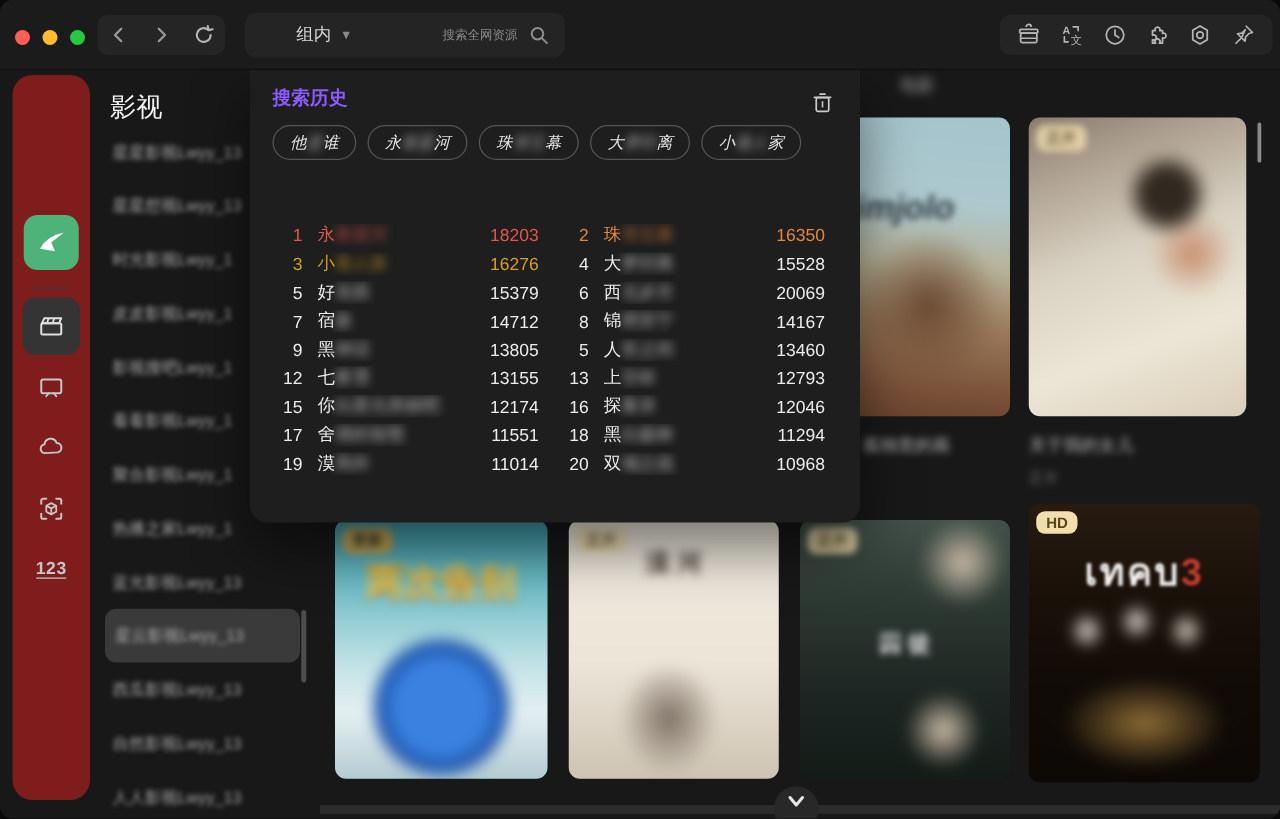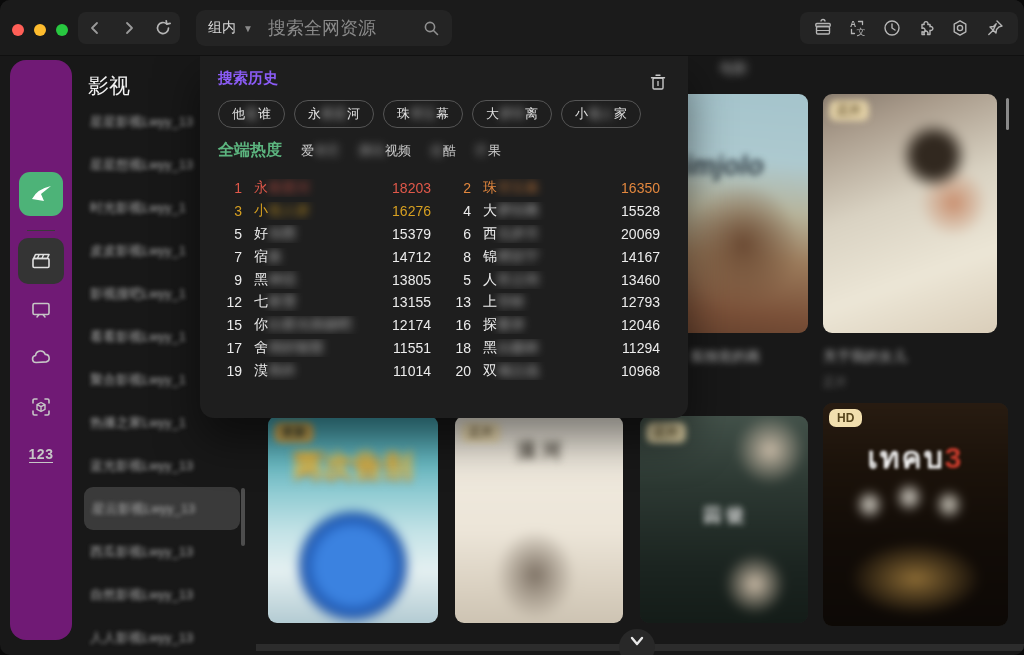--- a/index.html
+++ b/index.html
@@ -6,30 +6,30 @@
   *{box-sizing:border-box;-webkit-font-smoothing:antialiased;}
   .window{position:relative;width:1024px;height:655px;background:#181818;border-radius:10px;overflow:hidden;margin:0 auto;}
 
   
   .topbar{position:absolute;left:0;top:0;width:1024px;height:56px;background:#1b1b1b;border-bottom:1px solid #101010;z-index:30;}
   .lights{position:absolute;left:12px;top:24px;display:flex;gap:10px;}
   .light{width:12px;height:12px;border-radius:50%;}
   .nav-group{position:absolute;left:78px;top:12px;width:102px;height:32px;background:#252525;border-radius:8px;display:flex;align-items:center;justify-content:space-around;}
   .nav-btn{width:26px;height:26px;display:flex;align-items:center;justify-content:center;color:#9a9a9a;}
   .searchbox{position:absolute;left:196px;top:10px;width:256px;height:36px;background:#242424;border-radius:9px;display:flex;align-items:center;padding:0 12px;gap:7px;}
-  .scope{color:#d6d6d6;font-size:14px;}
+  .scope{color:#d6d6d6;font-size:14px;margin-left:29px;}
   .scope-chev{color:#8a8a8a;font-size:10px;margin-right:6px;}
-  .searchbox input{flex:1;background:transparent;border:none;outline:none;color:#cfcfcf;font-size:18px;font-family:inherit;min-width:0;}
+  .searchbox input{flex:1;background:transparent;border:none;outline:none;color:#cfcfcf;font-size:10px;font-family:inherit;min-width:0;text-align:right;}
   .searchbox input::placeholder{color:#8a8a8a;}
   .right-group{position:absolute;left:800px;top:12px;width:218px;height:32px;background:#242424;border-radius:8px;display:flex;align-items:center;justify-content:space-around;padding:0 6px;}
   .tb-icon{width:24px;height:24px;display:flex;align-items:center;justify-content:center;color:#b5b5b5;}
   svg{display:block;}
 
   
-  .rail{position:absolute;left:10px;top:60px;width:62px;height:580px;background:#701a75;border-radius:16px;z-index:5;}
+  .rail{position:absolute;left:10px;top:60px;width:62px;height:580px;background:#7f1d1d;border-radius:16px;z-index:5;}
   .logo{position:absolute;left:9px;top:112px;width:44px;height:44px;border-radius:11px;background:#4db378;display:flex;align-items:center;justify-content:center;}
   .rail-divider{position:absolute;left:17px;top:170px;width:28px;height:1px;background:#3a3a3a;}
   .rail-item{position:absolute;left:8px;width:46px;height:46px;border-radius:10px;display:flex;align-items:center;justify-content:center;color:#c6c6c6;}
   .rail-item.selected{background:#343434;}
   .num-icon{font-size:14px;font-weight:bold;color:#c6c6c6;border-bottom:1.6px solid #c6c6c6;line-height:15px;letter-spacing:.5px;}
 
   
   .library{position:absolute;left:76px;top:56px;width:174px;height:599px;z-index:4;}
   .library h1{position:absolute;left:12px;top:16px;margin:0;font-size:21px;color:#f2f2f2;font-weight:normal;}
   .lib-list{position:absolute;left:0;top:44px;width:174px;}
@@ -84,21 +84,21 @@
     radial-gradient(ellipse 10% 9% at 66% 46%,#e0dcd0 0%,rgba(232,228,218,0) 70%),
     radial-gradient(ellipse 42% 20% at 50% 76%,#8a6a34 0%,rgba(138,106,52,0) 75%),
     linear-gradient(180deg,#2a1d12 0%,#1b120a 30%,#120c07 60%,#0c0805 100%);}
   .ov-thai{top:14%;color:#f2f2f2;font-size:30px;letter-spacing:2px;filter:blur(1.4px);}
   .ov-thai b{color:#c93b2c;}
 
   
   .dropdown{position:absolute;left:200px;top:56px;width:488px;height:362px;background:#1e1e1e;border-radius:0 0 14px 14px;box-shadow:0 22px 44px rgba(0,0,0,.5);z-index:20;}
   .dd-title{position:absolute;left:18px;top:13px;font-size:15px;color:#8b5cf6;font-weight:bold;}
   .dd-trash{position:absolute;right:22px;top:17px;color:#c9c9c9;}
-  .tag-row{position:absolute;left:18px;top:44px;display:flex;gap:9px;}
+  .tag-row{position:absolute;left:18px;top:44px;display:flex;gap:9px;font-style:italic;}
   .tag{border:1px solid #555;border-radius:14px;padding:4px 13px;font-size:13px;color:#e2e2e2;white-space:nowrap;}
   .tab-row{position:absolute;left:18px;top:84px;display:flex;align-items:baseline;gap:19px;}
   .tab-selected{font-size:16px;font-weight:bold;color:#5cb57f;}
   .tab{font-size:13px;color:#cbcbcb;}
   .rank-grid{position:absolute;left:18px;right:28px;top:121px;display:grid;grid-template-columns:1fr 1fr;column-gap:16px;}
   .rank-cell{display:flex;align-items:center;height:22.8px;font-size:14px;color:#ececec;}
   .rank-num{width:24px;text-align:right;flex:none;}
   .rank-title{margin-left:12px;flex:1;white-space:nowrap;overflow:hidden;}
   .rank-val{text-align:right;flex:none;}
   .tone-red{color:#e0584a;}
@@ -321,27 +321,20 @@
         <line x1="8" y1="8" x2="8" y2="13" stroke="#c9c9c9" stroke-width="1.3"></line>
       </svg>
     </div>
     <div class="tag-row" id="tag-row">
         <span class="tag"><span>他</span><span class="blur4">是</span><span>谁</span></span>
         <span class="tag"><span>永</span><span class="blur4">夜星</span><span>河</span></span>
         <span class="tag"><span>珠</span><span class="blur4">帘玉</span><span>幕</span></span>
         <span class="tag"><span>大</span><span class="blur4">梦归</span><span>离</span></span>
         <span class="tag"><span>小</span><span class="blur4">巷人</span><span>家</span></span>
       </div>
-    <div class="tab-row" id="tab-row">
-      <span class="tab-selected">全端热度</span>
-    <span class="tab"><span>爱</span><span class="blur4">奇艺</span></span>
-        <span class="tab"><span class="blur4">腾讯</span><span>视频</span></span>
-        <span class="tab"><span class="blur4">优</span><span>酷</span></span>
-        <span class="tab"><span class="blur4">芒</span><span>果</span></span>
-      </div>
     <div class="rank-grid" id="rank-grid">
         <div class="rank-cell tone-red">
           <span class="rank-num">1</span>
           <span class="rank-title"><span>永</span><span class="blur4">夜星河</span></span>
           <span class="rank-val">18203</span>
         </div>
         <div class="rank-cell tone-orange">
           <span class="rank-num">2</span>
           <span class="rank-title"><span>珠</span><span class="blur4">帘玉幕</span></span>
           <span class="rank-val">16350</span>

